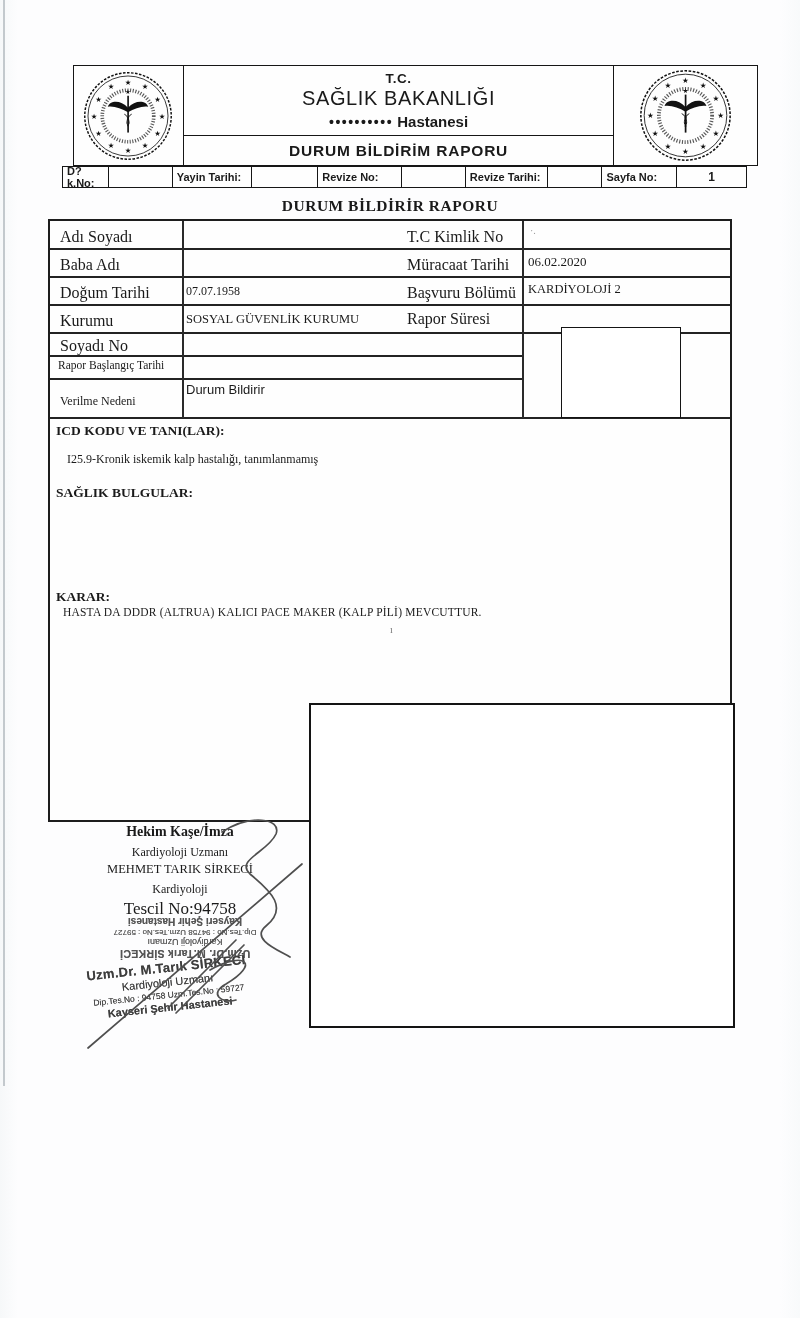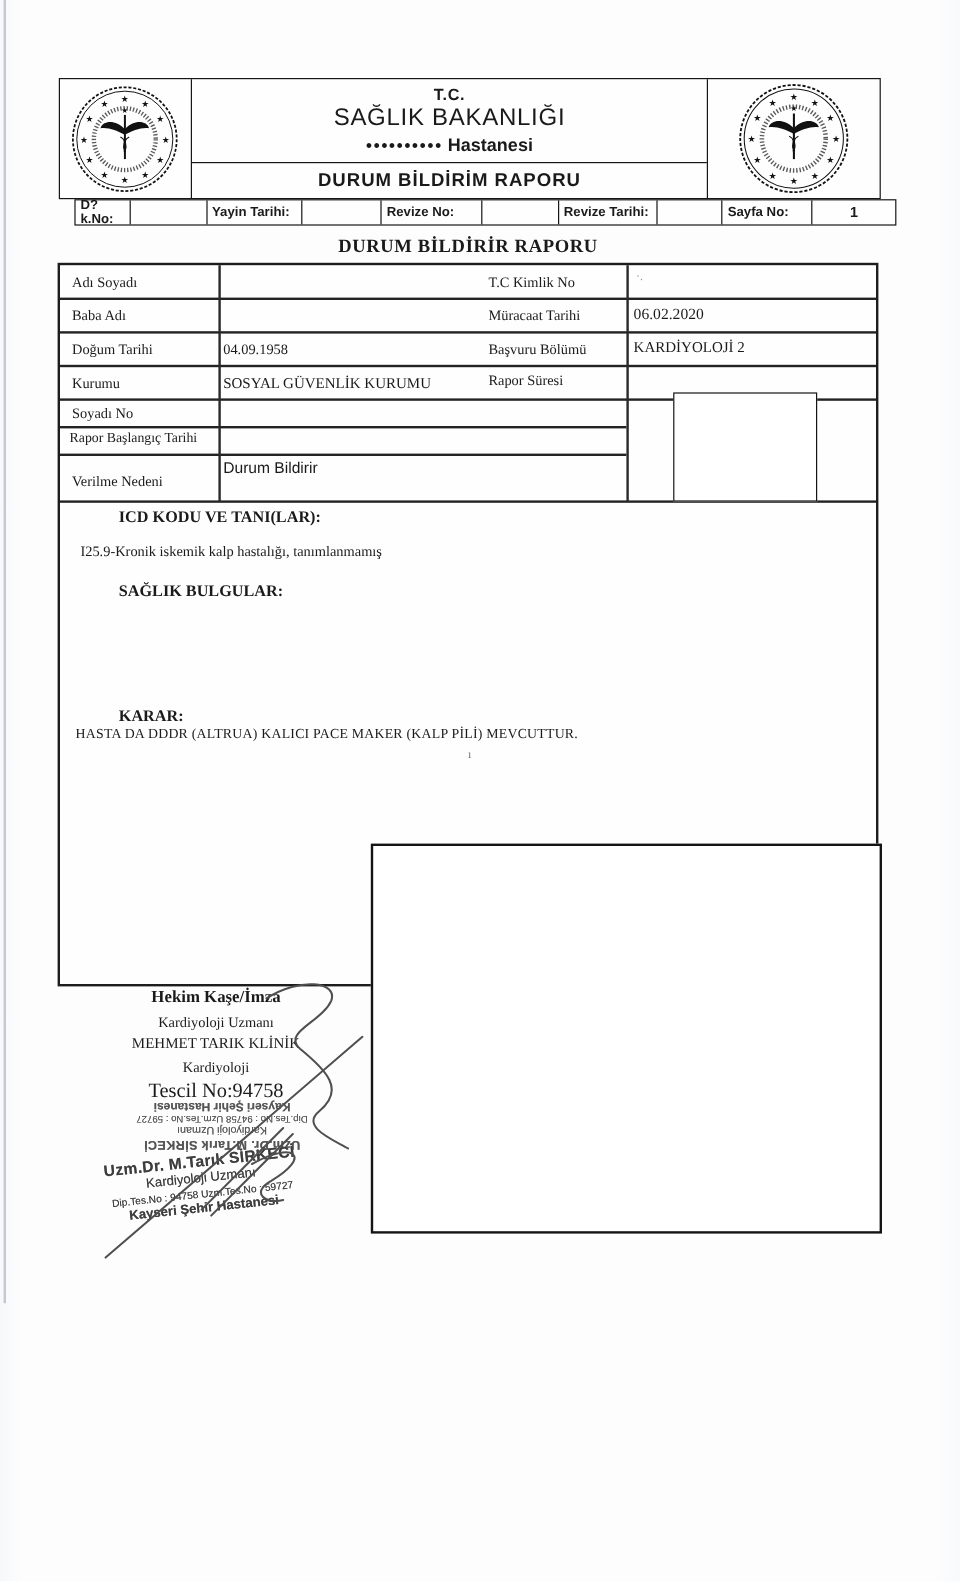--- a/index.html
+++ b/index.html
@@ -1,21 +1,21 @@
 <!DOCTYPE html>
 <html><head>
 <meta charset="utf-8">
 <style>
   html,body{margin:0;padding:0;background:#fff;}
   .page{position:relative;width:800px;height:1318px;background:linear-gradient(90deg,#f6f8f9 0,#fdfdfe 18px,#fdfdfe 780px,#f8fafb 100%);overflow:hidden;
         font-family:"Liberation Serif", serif;color:#1a1a1a;}
   .scan-edge{position:absolute;left:3px;top:0;width:2px;height:1086px;background:#c3c9cd;}
 
   
-  .hdr-box{position:absolute;left:49px;top:65px;width:685px;height:101px;display:flex;
+  .hdr-box{position:absolute;left:73px;top:65px;width:685px;height:101px;display:flex;
            border:1.6px solid #161616;box-sizing:border-box;background:#fefefe;}
   .hdr-logo-l{width:110px;border-right:1.6px solid #161616;box-sizing:border-box;display:flex;align-items:center;justify-content:center;}
   .hdr-center{width:431px;display:flex;flex-direction:column;box-sizing:border-box;font-family:"Liberation Sans",sans-serif;text-align:center;}
   .hdr-top{height:70px;border-bottom:1.8px solid #161616;box-sizing:border-box;padding-top:5px;}
   .hdr-bottom{flex:1;display:flex;align-items:center;justify-content:center;}
   .hdr-logo-r{width:144px;border-left:1.6px solid #161616;box-sizing:border-box;display:flex;align-items:center;justify-content:center;}
   .tc{font-size:13.5px;font-weight:bold;letter-spacing:.5px;}
   .ministry{font-size:20px;font-weight:normal;letter-spacing:.6px;margin-top:1px;}
   .hosp-line{font-size:15px;font-weight:bold;margin-top:3px;}
   .hosp-dots{letter-spacing:1.5px;font-size:14px;}
@@ -31,25 +31,25 @@
 
   
   .doc-title{position:absolute;left:48px;top:197px;width:684px;text-align:center;
              font-size:15.5px;font-weight:bold;letter-spacing:.5px;}
 
   
   .formwrap{position:absolute;left:48px;top:219px;width:684px;height:603px;box-sizing:border-box;
             border:2px solid #1d1d1d;border-top-width:2.5px;background:#fefefe;}
   .hline{position:absolute;height:2.2px;background:#232323;left:0;}
   .vline{position:absolute;width:1.6px;background:#2a2a2a;top:0;}
-  .flabel{position:absolute;font-size:12px;white-space:nowrap;}
+  .flabel{position:absolute;font-size:16px;white-space:nowrap;}
   .fval{position:absolute;font-size:12px;white-space:nowrap;}
   .photo-box{position:absolute;left:511px;top:106px;width:120px;height:91px;background:#fff;
              border:1.6px solid #141414;box-sizing:border-box;z-index:2;}
-  .sec-label{position:absolute;font-weight:bold;font-size:13.5px;white-space:nowrap;z-index:3;margin-left:43px;}
+  .sec-label{position:absolute;font-weight:bold;font-size:13.5px;white-space:nowrap;z-index:3;}
   .sec-text{position:absolute;font-size:12px;white-space:nowrap;z-index:3;}
   .stray{position:absolute;font-size:10px;color:#777;z-index:3;}
 
   .bigbox{position:absolute;left:309px;top:703px;width:426px;height:325px;background:#fff;
           border:2.5px solid #141414;box-sizing:border-box;z-index:5;}
 
   
   .sig{position:absolute;width:240px;text-align:center;white-space:nowrap;z-index:6;}
   .sig-head{font-size:14px;font-weight:bold;}
   .stamp-flip{position:absolute;left:75px;top:915px;width:220px;text-align:center;z-index:6;
@@ -161,21 +161,21 @@
     <div class="photo-box"></div>
 
     <div class="flabel" style="left:10px;top:7px">Adı Soyadı</div>
     <div class="flabel" style="left:10px;top:35px">Baba Adı</div>
     <div class="flabel" style="left:10px;top:63px">Doğum Tarihi</div>
     <div class="flabel" style="left:10px;top:91px">Kurumu</div>
     <div class="flabel" style="left:10px;top:116px">Soyadı No</div>
     <div class="flabel" style="left:8px;top:138px;font-size:11.5px">Rapor Başlangıç Tarihi</div>
     <div class="flabel" style="left:10px;top:173px;font-size:12px">Verilme Nedeni</div>
 
-    <div class="fval" style="left:136px;top:63px">04.09.1958</div>
+    <div class="fval" style="left:136px;top:63px">07.07.1958</div>
     <div class="fval" style="left:136px;top:91px;font-size:12.5px">SOSYAL GÜVENLİK KURUMU</div>
     <div class="fval" style="left:136px;top:161px;font-family:'Liberation Sans',sans-serif;font-size:13px">Durum Bildirir</div>
 
     <div class="flabel" style="left:357px;top:7px">T.C Kimlik No</div>
     <div class="flabel" style="left:357px;top:35px">Müracaat Tarihi</div>
     <div class="flabel" style="left:357px;top:63px">Başvuru Bölümü</div>
     <div class="flabel" style="left:357px;top:89px">Rapor Süresi</div>
 
     <div class="fval" style="left:480px;top:4px;color:#999;font-size:10px">·.</div>
     <div class="fval" style="left:478px;top:33px;font-size:13px">06.02.2020</div>
@@ -186,21 +186,21 @@
     <div class="sec-label" style="left:6px;top:264px">SAĞLIK BULGULAR:</div>
     <div class="sec-label" style="left:6px;top:368px">KARAR:</div>
     <div class="sec-text" style="left:13px;top:385px;font-size:11.5px;letter-spacing:.2px">HASTA DA DDDR (ALTRUA) KALICI PACE MAKER (KALP PİLİ) MEVCUTTUR.</div>
     <div class="stray" style="left:340px;top:403px">ı</div>
   </div>
 
   <div class="bigbox"></div>
 
   <div class="sig sig-head" style="left:60px;top:824px">Hekim Kaşe/İmza</div>
   <div class="sig" style="left:60px;top:845px;font-size:12px">Kardiyoloji Uzmanı</div>
-  <div class="sig" style="left:60px;top:862px;font-size:12.5px">MEHMET TARIK KLİNİK</div>
+  <div class="sig" style="left:60px;top:862px;font-size:12.5px">MEHMET TARIK SİRKECİ</div>
   <div class="sig" style="left:60px;top:882px;font-size:12px">Kardiyoloji</div>
   <div class="sig" style="left:60px;top:899px;font-size:17px">Tescil No:94758</div>
 
   <div class="stamp-flip">
     <div class="st-name">Uzm.Dr. M.Tarık SİRKECİ</div>
     <div class="st-title">Kardiyoloji Uzmanı</div>
     <div class="st-reg">Dip.Tes.No : 94758 Uzm.Tes.No : 59727</div>
     <div class="st-hosp">Kayseri Şehir Hastanesi</div>
   </div>
 

